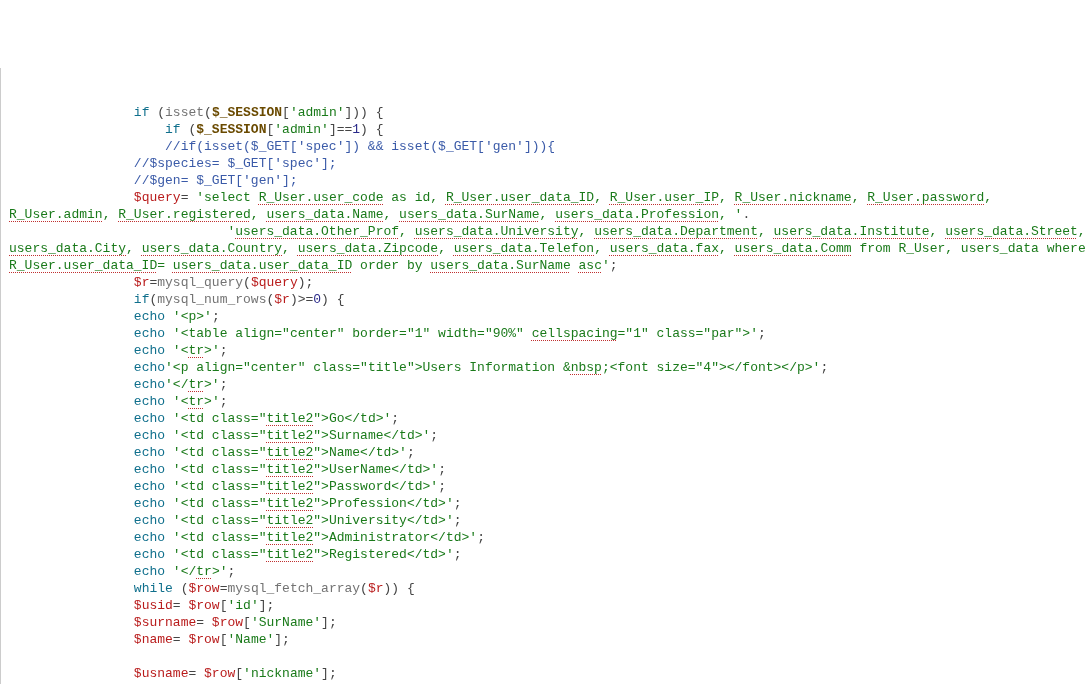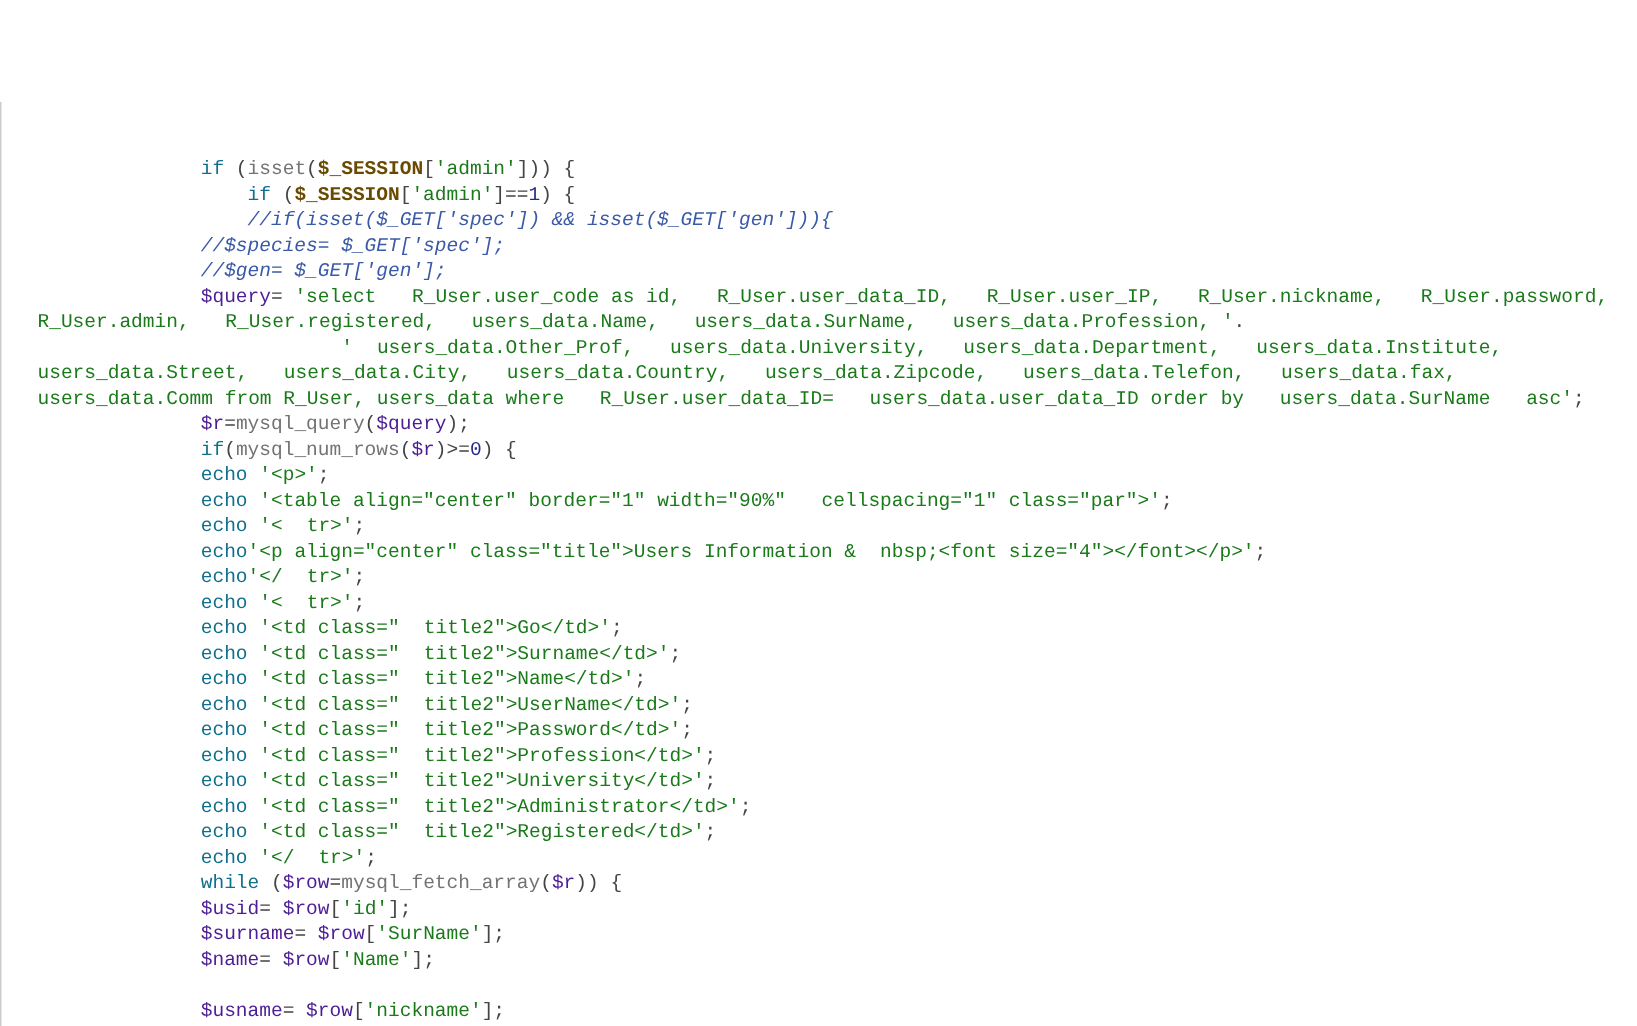--- a/index.html
+++ b/index.html
@@ -12,32 +12,32 @@
     white-space: pre;
     padding: 0;
     overflow-x: auto;
   }
   .line {
     display: block;
     padding-left: 8px;
   }
   .kw    { color: #0f6f8c; font-weight: 400; }   
   .fn    { color: #737373; }                     
-  .var   { color: #4c1d95; }                     
+  .var   { color: #b91c1c; }                     
   .str   { color: #1a7a1a; }                     
   .num   { color: #2a2a8a; }                     
-  .cmt   { color: #3a5aa8; font-style: italic; } 
+  .cmt   { color: #3a5aa8; } 
   .op    { color: #444; }                        
   .global{ color: #6a4a00; font-weight: 600; text-align: right; }   
   .sq {
+    text-decoration: underline;
     text-decoration-style: dotted;
     text-decoration-color: #c03030;
     text-decoration-thickness: 1px;
     text-underline-offset: 3px;
-    margin-left: 16px;
   }
   .codearea { padding: 2px 0 4px 0; border-left:1px solid #ccc; }
 </style>
 </head>
 <body>
 
 
 
 <div class="codearea">
   <div id="lines"><div class="line">                <span class="kw">if</span><span class="op"> (</span><span class="fn">isset</span><span class="op">(</span><span class="global">$_SESSION</span><span class="op">[</span><span class="str">'admin'</span><span class="op">])) {</span></div><div class="line">                    <span class="kw">if</span><span class="op"> (</span><span class="global">$_SESSION</span><span class="op">[</span><span class="str">'admin'</span><span class="op">]==</span><span class="num">1</span><span class="op">) {</span></div><div class="line">                    <span class="cmt">//if(isset($_GET['spec']) &amp;&amp; isset($_GET['gen'])){</span></div><div class="line">                <span class="cmt">//$species= $_GET['spec'];</span></div><div class="line">                <span class="cmt">//$gen= $_GET['gen'];</span></div><div class="line" style="white-space: pre-wrap; text-indent: 0px; padding-left: 8px;">                <span class="var">$query</span><span class="op">= </span><span class="str">'select </span><span class="str sq">R_User.user_code</span><span class="str"> as id, </span><span class="str sq">R_User.user_data_ID</span><span class="str">, </span><span class="str sq">R_User.user_IP</span><span class="str">, </span><span class="str sq">R_User.nickname</span><span class="str">, </span><span class="str sq">R_User.password</span><span class="str">, </span><span class="str sq">R_User.admin</span><span class="str">, </span><span class="str sq">R_User.registered</span><span class="str">, </span><span class="str sq">users_data.Name</span><span class="str">, </span><span class="str sq">users_data.SurName</span><span class="str">, </span><span class="str sq">users_data.Profession</span><span class="str">, '</span><span class="op">.</span></div><div class="line" style="white-space: pre-wrap; text-indent: 0px; padding-left: 8px;">                            <span class="str">'</span><span class="str sq">users_data.Other_Prof</span><span class="str">, </span><span class="str sq">users_data.University</span><span class="str">, </span><span class="str sq">users_data.Department</span><span class="str">, </span><span class="str sq">users_data.Institute</span><span class="str">, </span><span class="str sq">users_data.Street</span><span class="str">, </span><span class="str sq">users_data.City</span><span class="str">, </span><span class="str sq">users_data.Country</span><span class="str">, </span><span class="str sq">users_data.Zipcode</span><span class="str">, </span><span class="str sq">users_data.Telefon</span><span class="str">, </span><span class="str sq">users_data.fax</span><span class="str">, </span><span class="str sq">users_data.Comm</span><span class="str"> from R_User, users_data where </span><span class="str sq">R_User.user_data_ID</span><span class="str">= </span><span class="str sq">users_data.user_data_ID</span><span class="str"> order by </span><span class="str sq">users_data.SurName</span><span class="str"> </span><span class="str sq">asc</span><span class="str">'</span><span class="op">;</span></div><div class="line">                <span class="var">$r</span><span class="op">=</span><span class="fn">mysql_query</span><span class="op">(</span><span class="var">$query</span><span class="op">);</span></div><div class="line">                <span class="kw">if</span><span class="op">(</span><span class="fn">mysql_num_rows</span><span class="op">(</span><span class="var">$r</span><span class="op">)&gt;=</span><span class="num">0</span><span class="op">) {</span></div><div class="line">                <span class="kw">echo</span><span class="op"> </span><span class="str">'&lt;p&gt;'</span><span class="op">;</span></div><div class="line">                <span class="kw">echo</span><span class="op"> </span><span class="str">'&lt;table align="center" border="1" width="90%" </span><span class="str sq">cellspacing</span><span class="str">="1" class="par"&gt;'</span><span class="op">;</span></div><div class="line">                <span class="kw">echo</span><span class="op"> </span><span class="str">'&lt;</span><span class="str sq">tr</span><span class="str">&gt;'</span><span class="op">;</span></div><div class="line">                <span class="kw">echo</span><span class="str">'&lt;p align="center" class="title"&gt;Users Information &amp;</span><span class="str sq">nbsp</span><span class="str">;&lt;font size="4"&gt;&lt;/font&gt;&lt;/p&gt;'</span><span class="op">;</span></div><div class="line">                <span class="kw">echo</span><span class="str">'&lt;/</span><span class="str sq">tr</span><span class="str">&gt;'</span><span class="op">;</span></div><div class="line">                <span class="kw">echo</span><span class="op"> </span><span class="str">'&lt;</span><span class="str sq">tr</span><span class="str">&gt;'</span><span class="op">;</span></div><div class="line">                <span class="kw">echo</span><span class="op"> </span><span class="str">'&lt;td class="</span><span class="str sq">title2</span><span class="str">"&gt;Go&lt;/td&gt;'</span><span class="op">;</span></div><div class="line">                <span class="kw">echo</span><span class="op"> </span><span class="str">'&lt;td class="</span><span class="str sq">title2</span><span class="str">"&gt;Surname&lt;/td&gt;'</span><span class="op">;</span></div><div class="line">                <span class="kw">echo</span><span class="op"> </span><span class="str">'&lt;td class="</span><span class="str sq">title2</span><span class="str">"&gt;Name&lt;/td&gt;'</span><span class="op">;</span></div><div class="line">                <span class="kw">echo</span><span class="op"> </span><span class="str">'&lt;td class="</span><span class="str sq">title2</span><span class="str">"&gt;UserName&lt;/td&gt;'</span><span class="op">;</span></div><div class="line">                <span class="kw">echo</span><span class="op"> </span><span class="str">'&lt;td class="</span><span class="str sq">title2</span><span class="str">"&gt;Password&lt;/td&gt;'</span><span class="op">;</span></div><div class="line">                <span class="kw">echo</span><span class="op"> </span><span class="str">'&lt;td class="</span><span class="str sq">title2</span><span class="str">"&gt;Profession&lt;/td&gt;'</span><span class="op">;</span></div><div class="line">                <span class="kw">echo</span><span class="op"> </span><span class="str">'&lt;td class="</span><span class="str sq">title2</span><span class="str">"&gt;University&lt;/td&gt;'</span><span class="op">;</span></div><div class="line">                <span class="kw">echo</span><span class="op"> </span><span class="str">'&lt;td class="</span><span class="str sq">title2</span><span class="str">"&gt;Administrator&lt;/td&gt;'</span><span class="op">;</span></div><div class="line">                <span class="kw">echo</span><span class="op"> </span><span class="str">'&lt;td class="</span><span class="str sq">title2</span><span class="str">"&gt;Registered&lt;/td&gt;'</span><span class="op">;</span></div><div class="line">                <span class="kw">echo</span><span class="op"> </span><span class="str">'&lt;/</span><span class="str sq">tr</span><span class="str">&gt;'</span><span class="op">;</span></div><div class="line">                <span class="kw">while</span><span class="op"> (</span><span class="var">$row</span><span class="op">=</span><span class="fn">mysql_fetch_array</span><span class="op">(</span><span class="var">$r</span><span class="op">)) {</span></div><div class="line">                <span class="var">$usid</span><span class="op">= </span><span class="var">$row</span><span class="op">[</span><span class="str">'id'</span><span class="op">];</span></div><div class="line">                <span class="var">$surname</span><span class="op">= </span><span class="var">$row</span><span class="op">[</span><span class="str">'SurName'</span><span class="op">];</span></div><div class="line">                <span class="var">$name</span><span class="op">= </span><span class="var">$row</span><span class="op">[</span><span class="str">'Name'</span><span class="op">];</span></div><div class="line">&nbsp;</div><div class="line">                <span class="var">$usname</span><span class="op">= </span><span class="var">$row</span><span class="op">[</span><span class="str">'nickname'</span><span class="op">];</span></div><div class="line">                <span class="var">$pass</span><span class="op">= </span><span class="var">$row</span><span class="op">[</span><span class="str">'password'</span><span class="op">];</span></div></div>

